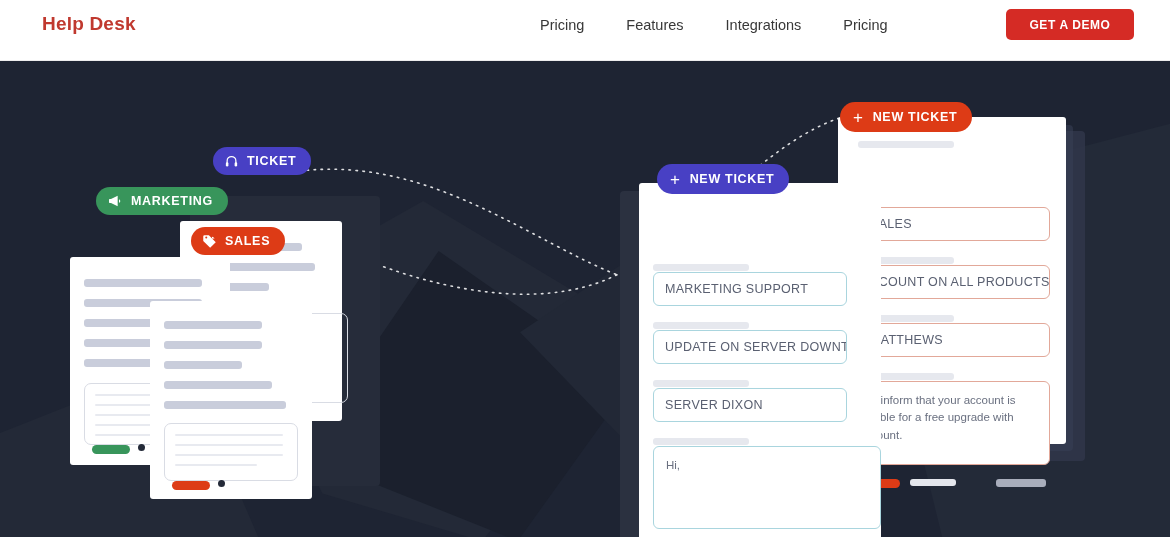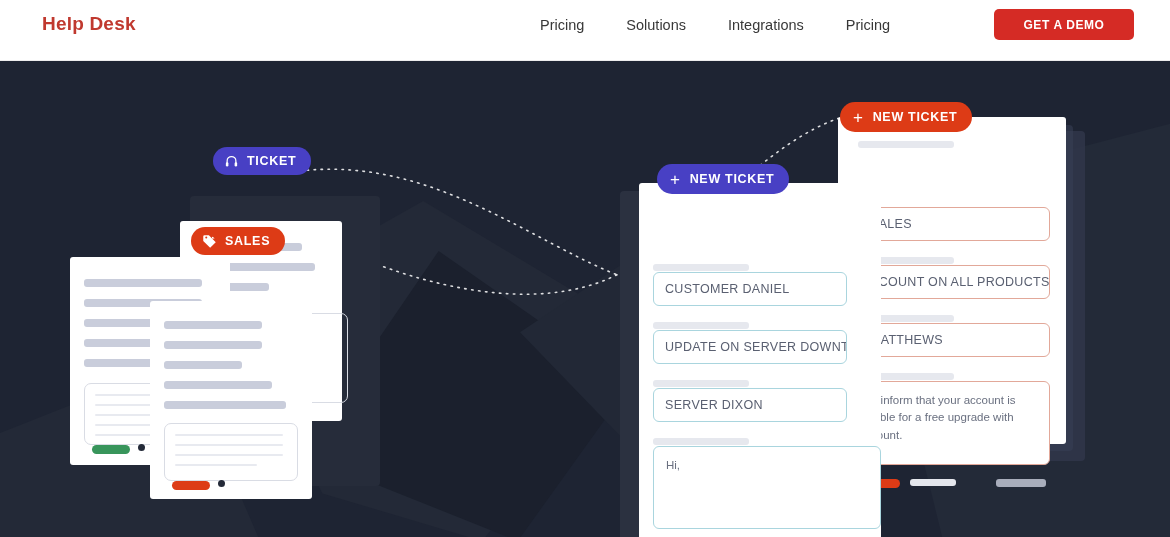--- a/index.html
+++ b/index.html
@@ -26,21 +26,21 @@
   }
   .nav { position: absolute; left: 540px; top: 17px; display: flex; gap: 0; }
   .nav-item {
     font-size: 14.5px; color: #383838;
     padding: 0 0; margin-right: 42px;
     cursor: pointer; white-space: nowrap;
   }
   .nav-item:last-child { margin-right: 0; }
   .demo-btn {
     position: absolute; right: 36px; top: 9px;
-    width: 140px; height: 31px;
+    width: 128px; height: 31px;
     background: #d52b25; color: #fff;
     border: none; border-radius: 5px;
     font-size: 12px; font-weight: bold; letter-spacing: .6px;
     font-family: "Liberation Sans", sans-serif;
     cursor: pointer;
     display: flex; align-items: center; justify-content: center;
   }
 
   
   .hero {
@@ -113,21 +113,21 @@
 </style>
 </head>
 <body>
 
 <div id="page">
 
   <div class="header">
     <div class="logo">Help Desk</div>
     <div class="nav">
       <div class="nav-item">Pricing</div>
-      <div class="nav-item">Solutions</div>
+      <div class="nav-item">Features</div>
       <div class="nav-item">Integrations</div>
       <div class="nav-item">Pricing</div>
     </div>
     <button class="demo-btn">GET A DEMO</button>
   </div>
 
   <div class="hero">
 
     <div class="poly p1"></div>
     <div class="poly p2"></div>
@@ -186,20 +186,29 @@
       <span class="bico">
         <svg width="15" height="15" viewBox="0 0 24 24" fill="#ffffff">
           <path d="M12 3a8 8 0 0 0-8 8v4a1 1 0 0 0 1 1h1v-5a6 6 0 0 1 12 0v5h1a1 1 0 0 0 1-1v-4a8 8 0 0 0-8-8z"></path>
           <rect x="3" y="13" width="4" height="7" rx="2"></rect>
           <rect x="17" y="13" width="4" height="7" rx="2"></rect>
         </svg>
       </span>
       <span>TICKET</span>
     </div>
 
+    <div class="badge badge-marketing" style="left:96px; top:126px;">
+      <span class="bico">
+        <svg width="16" height="16" viewBox="0 0 24 24" fill="#ffffff">
+          <path d="M3 10v4a1 1 0 0 0 1 1h2l10 5V4L6 9H4a1 1 0 0 0-1 1z"></path>
+          <path d="M18 9.2v5.6a3 3 0 0 0 0-5.6z"></path>
+        </svg>
+      </span>
+      <span>MARKETING</span>
+    </div>
 
     <div class="badge badge-sales" style="left:191px; top:166px;">
       <span class="bico">
         <svg width="15" height="15" viewBox="0 0 24 24" fill="#ffffff">
           <path d="M11 2H4a2 2 0 0 0-2 2v7l11 11 9-9L11 2zm-4.2 5.2a1.6 1.6 0 1 1 0-3.2 1.6 1.6 0 0 1 0 3.2z"></path>
           <path d="M16 4.5c2.2.4 3.6 1.6 4 3.6-1.3-.8-2.7-1-4-.6V4.5z"></path>
         </svg>
       </span>
       <span>SALES</span>
     </div>
@@ -227,21 +236,21 @@
 
     <div class="badge badge-newticket-red" style="left:840px; top:41px;">
       <span class="plus">+</span>
       <span>NEW TICKET</span>
     </div>
 
     <div class="shadowcard" style="left:620px; top:130px; width:245px; height:382px; background:#2b3140;"></div>
 
     <div class="card" style="left:639px; top:122px; width:242px; height:380px;">
       <div class="lbl" style="left:14px; top:81px; width:96px;"></div>
-      <div class="field field-blue" style="left:14px; top:89px; width:194px;">CUSTOMER DANIEL</div>
+      <div class="field field-blue" style="left:14px; top:89px; width:194px;">MARKETING SUPPORT</div>
       <div class="lbl" style="left:14px; top:139px; width:96px;"></div>
       <div class="field field-blue" style="left:14px; top:147px; width:194px;">UPDATE ON SERVER DOWNTIME</div>
       <div class="lbl" style="left:14px; top:197px; width:96px;"></div>
       <div class="field field-blue" style="left:14px; top:205px; width:194px;">SERVER DIXON</div>
       <div class="lbl" style="left:14px; top:255px; width:96px;"></div>
       <div class="msgbox msgbox-blue" style="left:14px; top:263px; width:228px; height:83px;">
         <div>Hi,</div>
         <div style="height:8px"></div>
       </div>
 

